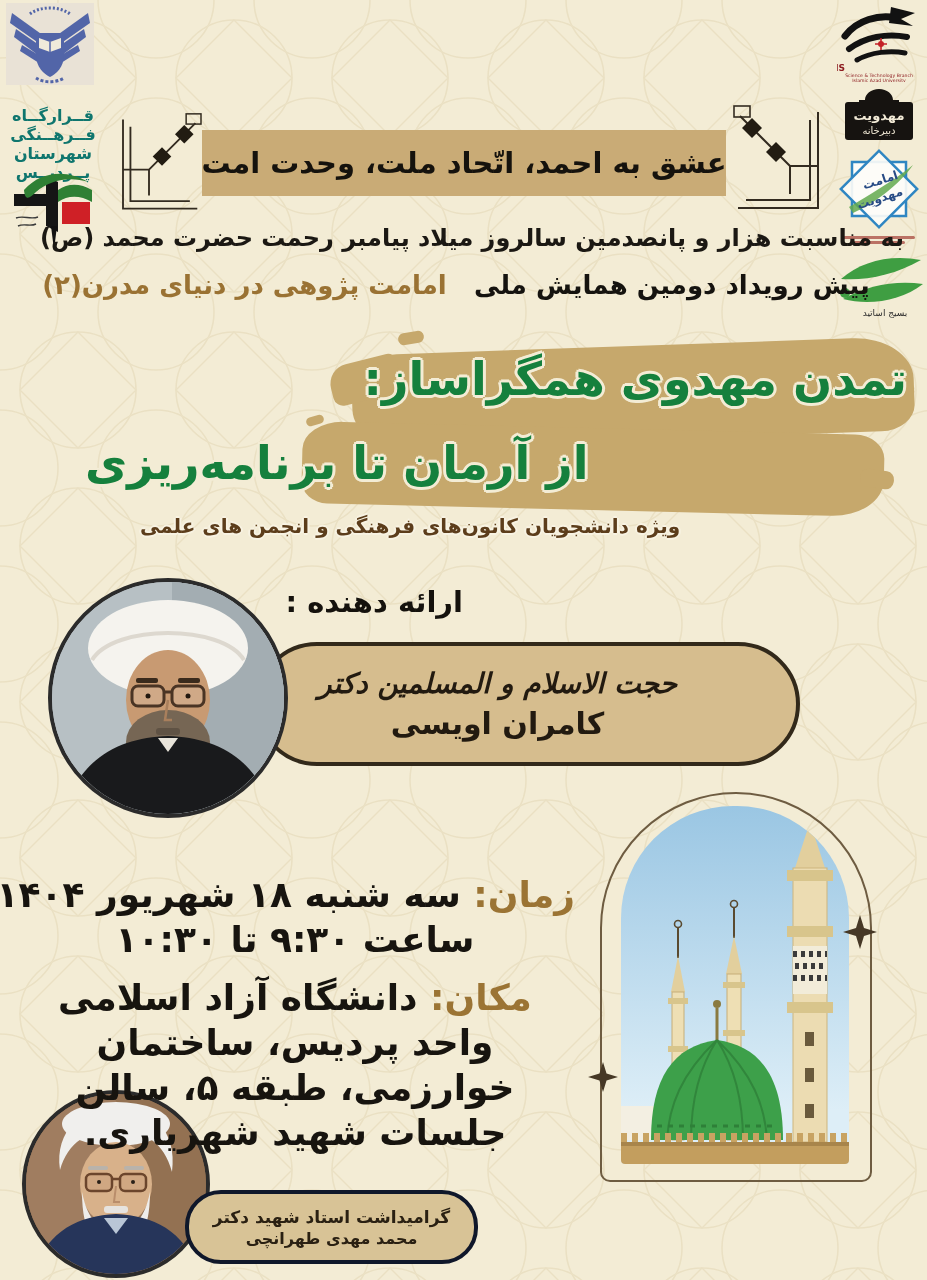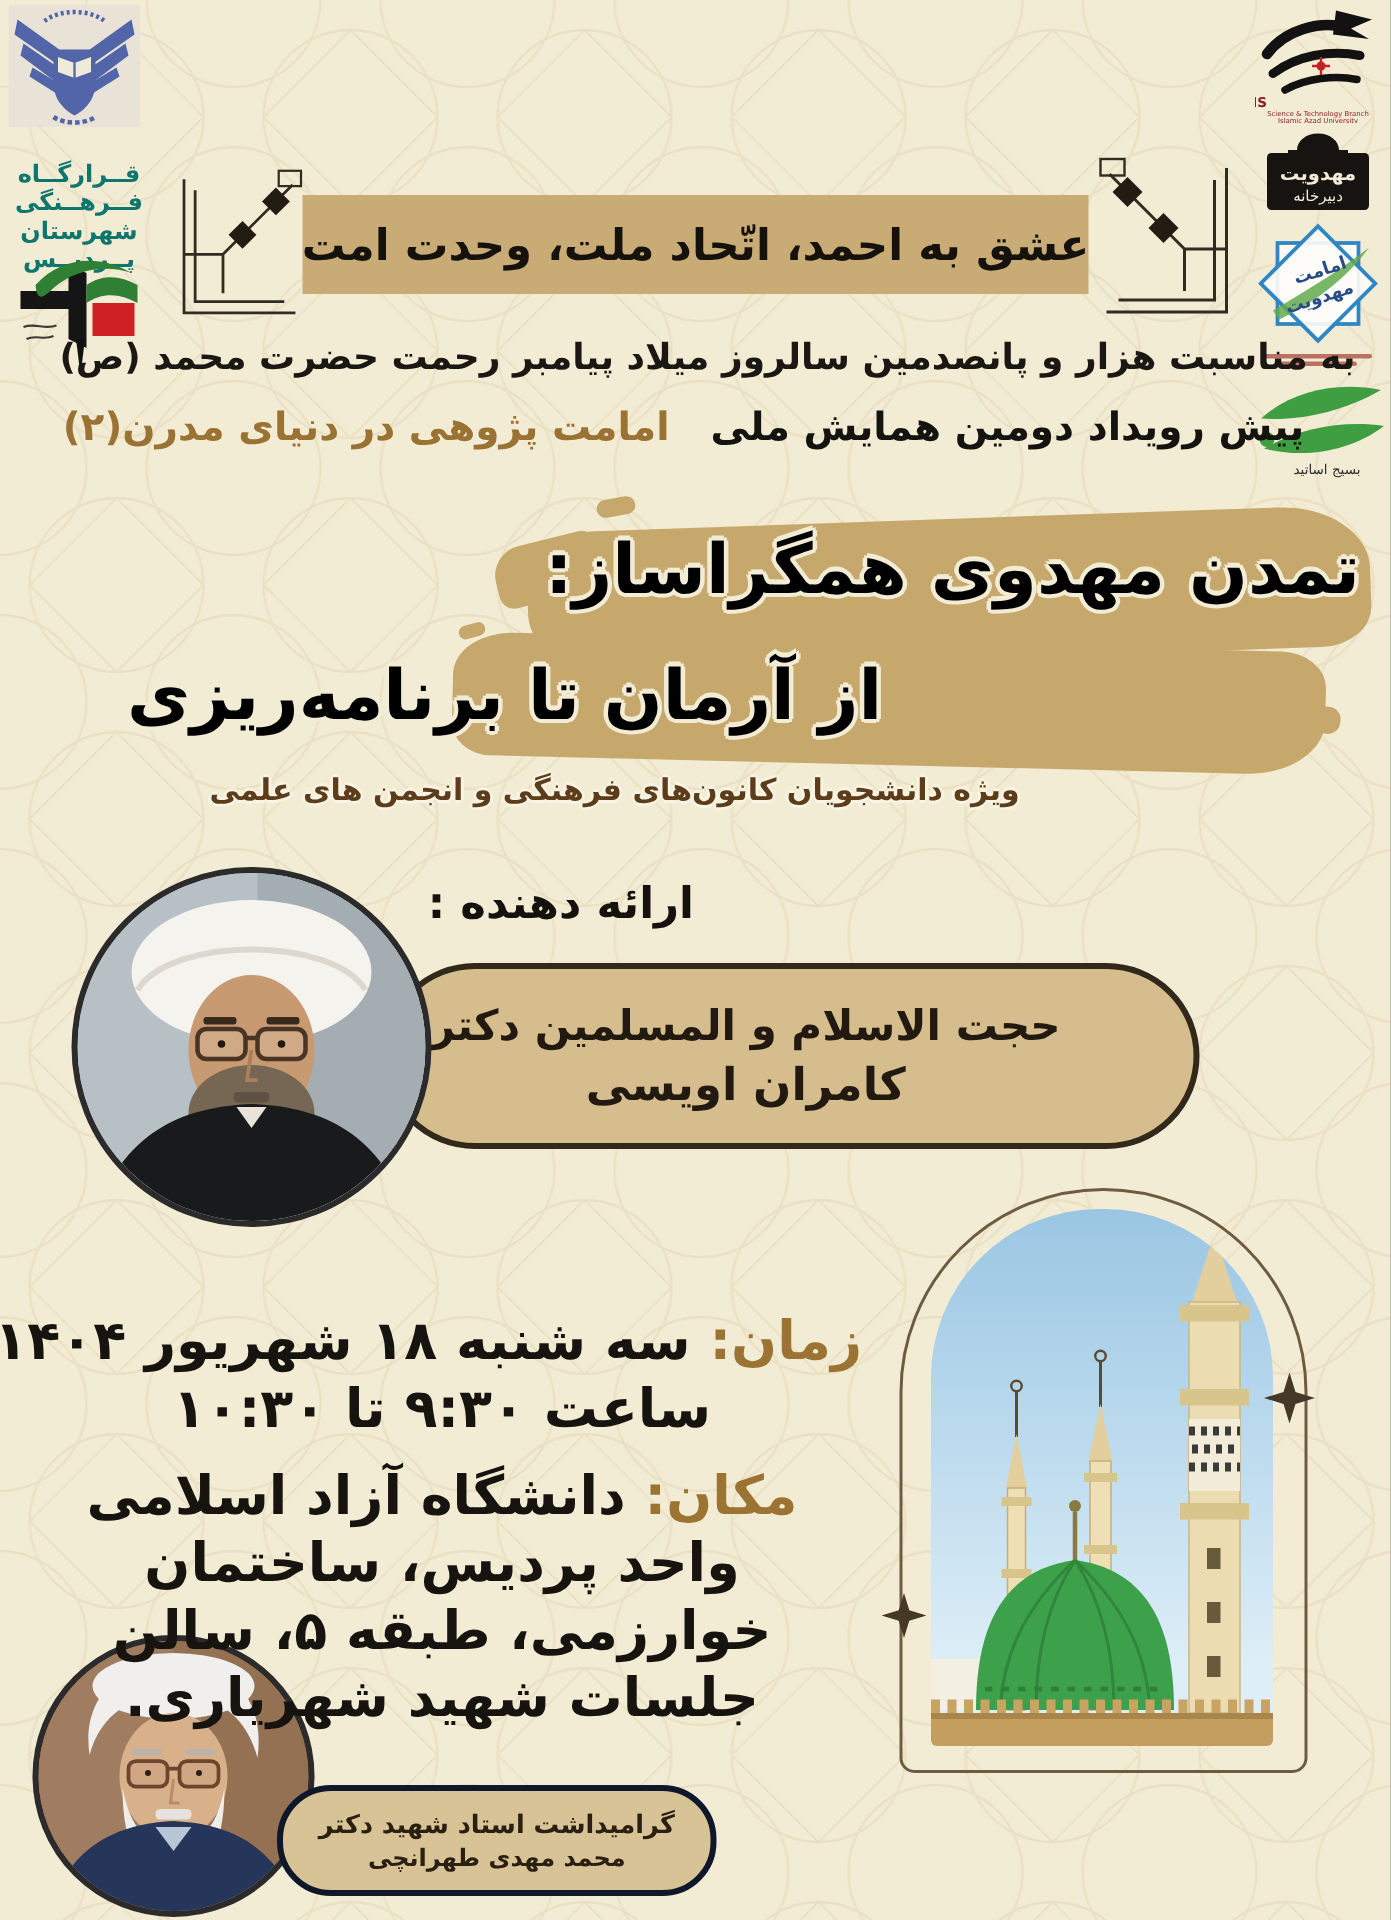--- a/index.html
+++ b/index.html
@@ -40,38 +40,38 @@
   .brush{background:#c6a86c;z-index:1;}
   .brush1{left:352px;top:346px;width:562px;height:94px;transform:rotate(-2deg);
     border-radius:46px 60px 34px 54px / 30px 42px 26px 40px;}
   .brush1b{left:330px;top:360px;width:70px;height:40px;transform:rotate(-14deg);
     border-radius:20px 8px 24px 10px;}
   .brush2{left:302px;top:428px;width:582px;height:82px;transform:rotate(1.4deg);
     border-radius:40px 30px 52px 26px / 28px 24px 36px 22px;}
   .brush2b{left:860px;top:470px;width:34px;height:18px;transform:rotate(8deg);border-radius:8px;}
   .brush-dot1{left:398px;top:332px;width:26px;height:12px;transform:rotate(-10deg);border-radius:6px;}
   .brush-dot2{left:306px;top:416px;width:18px;height:9px;transform:rotate(-16deg);border-radius:5px;}
-  .title-line{font-size:46px;font-weight:bold;color:#000000;white-space:nowrap;z-index:2;
+  .title-line{font-size:46px;font-weight:bold;color:#15803d;white-space:nowrap;z-index:2;
     text-shadow:-3px 0 0 #f3ecd5,3px 0 0 #f3ecd5,0 -3px 0 #f3ecd5,0 3px 0 #f3ecd5,
       -2px -2px 0 #f3ecd5,2px -2px 0 #f3ecd5,-2px 2px 0 #f3ecd5,2px 2px 0 #f3ecd5;}
   .title1{right:20px;top:352px;}
   .title2{left:85px;top:436px;}
   .audience{left:0;top:514px;width:820px;text-align:center;font-size:20px;font-weight:bold;
     color:#5c3d1b;white-space:nowrap;z-index:2;
     text-shadow:-2px 0 0 #f8f3e3,2px 0 0 #f8f3e3,0 -2px 0 #f8f3e3,0 2px 0 #f8f3e3;}
   
   .speaker-photo{left:48px;top:578px;width:232px;height:232px;border-radius:50%;
     border:4px solid #2b2b2b;overflow:hidden;z-index:3;background:#b7c0c4;}
   .presenter-label{left:283px;top:585px;width:180px;font-size:29px;font-weight:bold;
     color:#15120d;white-space:nowrap;z-index:2;}
   .name-pill{left:255px;top:642px;width:545px;height:124px;background:#d6bd8e;
     border:4px solid #32291a;border-radius:64px;z-index:2;
     display:flex;flex-direction:column;align-items:center;justify-content:center;
     padding-right:60px;box-sizing:border-box;}
-  .name-pill .l1{font-size:28px;font-weight:bold;color:#221a10;white-space:nowrap;}
+  .name-pill .l1{font-size:28px;font-weight:bold;color:#221a10;white-space:nowrap;font-style:italic;}
   .name-pill .l2{font-size:30px;font-weight:bold;color:#221a10;margin-top:6px;white-space:nowrap;}
   
   .schedule{left:15px;top:872px;width:560px;text-align:center;z-index:2;
     font-weight:bold;font-size:36px;line-height:45px;color:#17140f;}
   .schedule .lbl{color:#9b7434;}
   .schedule .grp2{margin-top:13px;}
   .schedule div{white-space:nowrap;}
   
   .arch-frame{left:600px;top:792px;width:268px;height:386px;border:2px solid #6e5c41;
     border-radius:136px 136px 10px 10px;z-index:1;}

